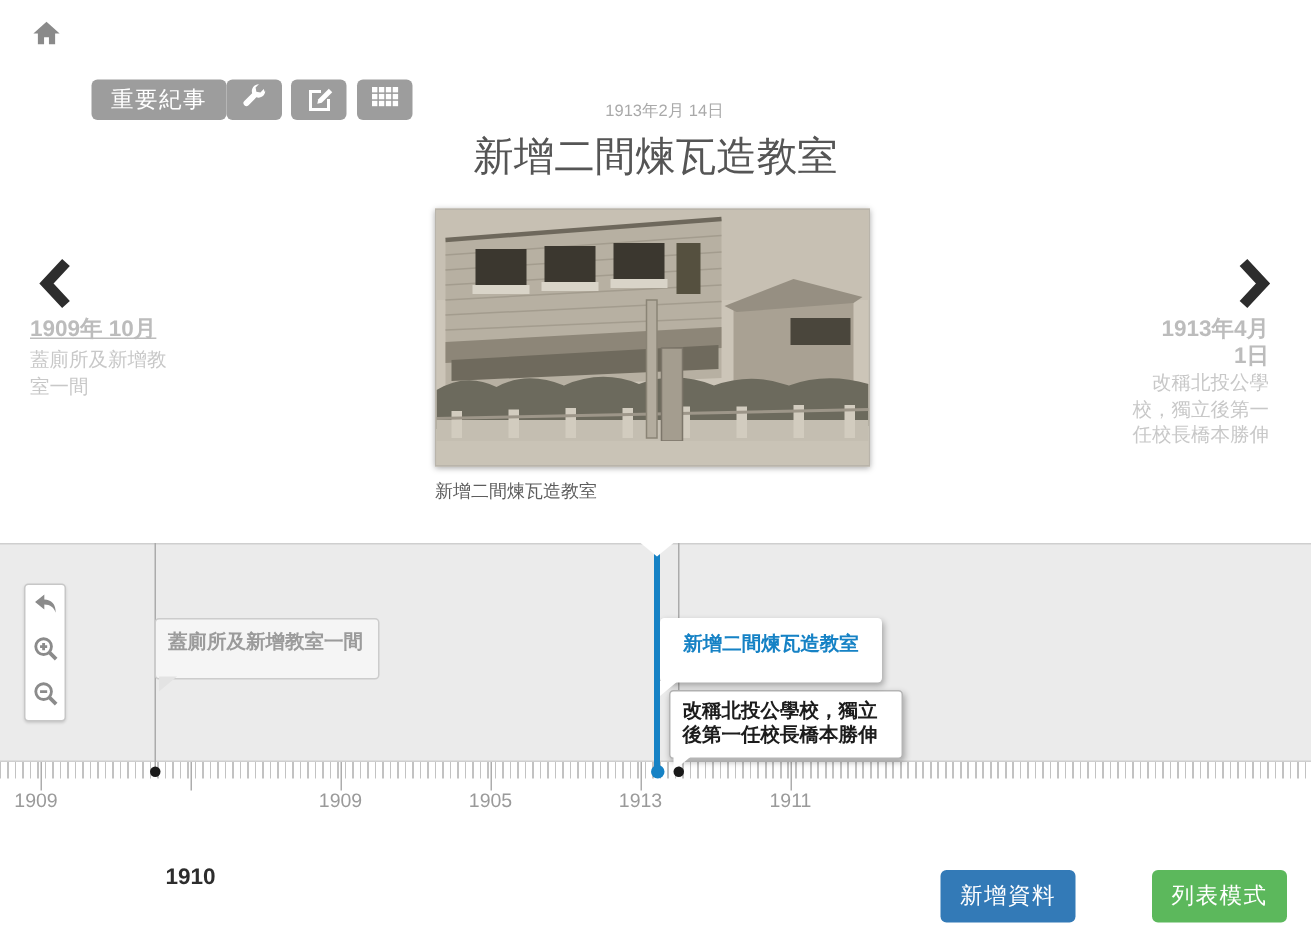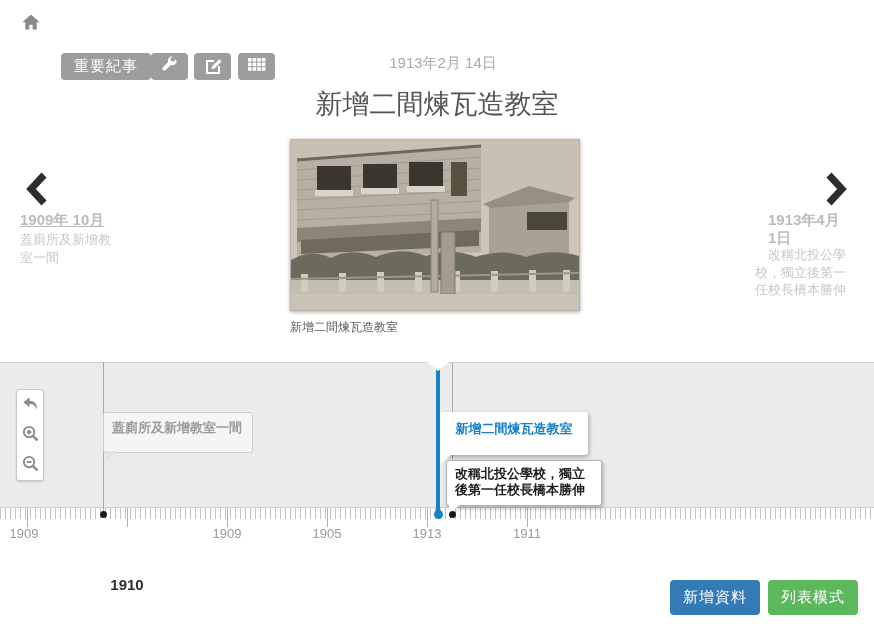--- a/index.html
+++ b/index.html
@@ -12,34 +12,34 @@
   .home-btn { position:absolute; left:21px; top:12px; width:20px; height:20px; cursor:pointer; }
   .tb-btn { position:absolute; top:9px; height:27px; background:#9d9d9d; border:none; border-radius:4px;
             color:#fff; font-size:15px; display:flex; align-items:center; justify-content:center; cursor:pointer;margin-top:44px; }
   .tb-text { left:61px; padding:0 13px; letter-spacing:1px; }
   .tb-icon { width:37px; }
   .tb-wrench { left:151px; }
   .tb-edit   { left:194px; }
   .tb-grid   { left:238px; }
 
   
-  .slide-date  { position:absolute; top:54px; left:0; width:100%; text-align:center; color:#a9a9a9; font-size:15px;padding-left:12px; }
+  .slide-date  { position:absolute; top:66px; left:0; width:100%; text-align:center; color:#a9a9a9; font-size:11px;padding-left:12px; }
   .slide-title { position:absolute; top:86px; left:0; width:100%; text-align:center; color:#555; font-size:27px; font-weight:400; }
   .photo { position:absolute; left:290px; top:139px; width:290px; height:172px; border:1px solid #b9b4aa;
            box-shadow:0 1px 4px rgba(0,0,0,.35); background:#cfc9bd; }
   .photo svg { display:block; }
   .caption { position:absolute; left:290px; top:319px; font-size:12px; color:#5d5d5d; }
 
   
   .nav-chevron { position:absolute; top:172px; cursor:pointer; }
   .nav-chevron.prev { left:26px; }
   .nav-chevron.next { right:27px; }
   .nav-date { position:absolute; top:211px; font-size:15px; font-weight:bold; color:#bcbcbc; line-height:1.2; }
   .nav-date.prev { left:20px; width:110px;text-decoration:underline; }
-  .nav-date.next { right:28px; width:78px; text-align:left;margin-left:32px; }
+  .nav-date.next { right:28px; width:78px; text-align:right;margin-left:32px; }
   .nav-sum { position:absolute; font-size:13px; color:#c8c8c8; line-height:1.35; }
   .nav-sum.prev { left:20px; top:231px; width:95px; }
   .nav-sum.next { right:28px; top:246px; width:92px; text-align:right; }
 
   
   .band { position:absolute; left:0; top:362px; width:874px; height:146px; background:#ebebeb;
           border-top:1px solid #cfcfcf; border-bottom:1px solid #cfcfcf; }
   .notch { position:absolute; left:427px; top:362px; width:0; height:0; z-index:9;
            border-left:11px solid transparent; border-right:11px solid transparent; border-top:9px solid #fff; }
 
@@ -75,21 +75,21 @@
 
   
   .ticks { position:absolute; left:0; top:508px; width:874px; height:11px;
            background:repeating-linear-gradient(to right,#c2c2c2 0,#c2c2c2 1px,transparent 1px,transparent 5px); }
   .year-tick { position:absolute; top:508px; width:1px; height:19px; background:#adadad; }
   .year-label { position:absolute; top:526px; width:60px; text-align:center; font-size:13px; color:#9a9a9a; }
   .year-label.emph { top:532px; font-size:15px; font-weight:bold; color:#2d2d2d;margin-top:44px; }
 
   
   .actions { position:absolute; right:16px; top:580px; display:flex; gap:8px; }
-  .action-btn { border:none; border-radius:4px; color:#fff; font-size:15px; padding:8px 13px; cursor:pointer; letter-spacing:1px; }
+  .action-btn { border:none; border-radius:4px; color:#fff; font-size:15px; padding:8px 13px; cursor:pointer; letter-spacing:1px;margin-left:43px; }
   .action-add  { background:#337ab7; }
   .action-list { background:#5cb85c; }
 </style>
 </head>
 <body>
 
 <div id="app">
 
   <div class="toolbar">
     <span class="home-btn">

